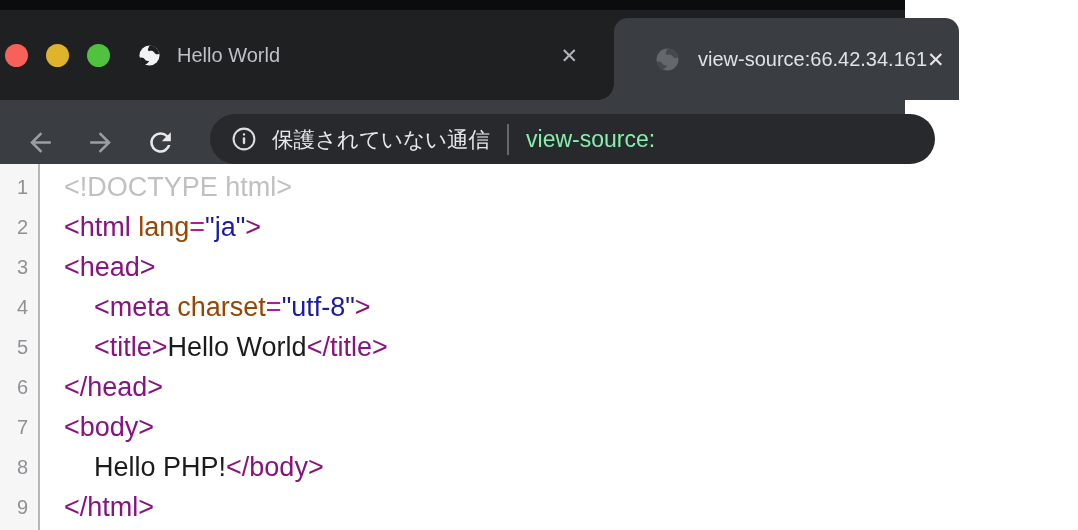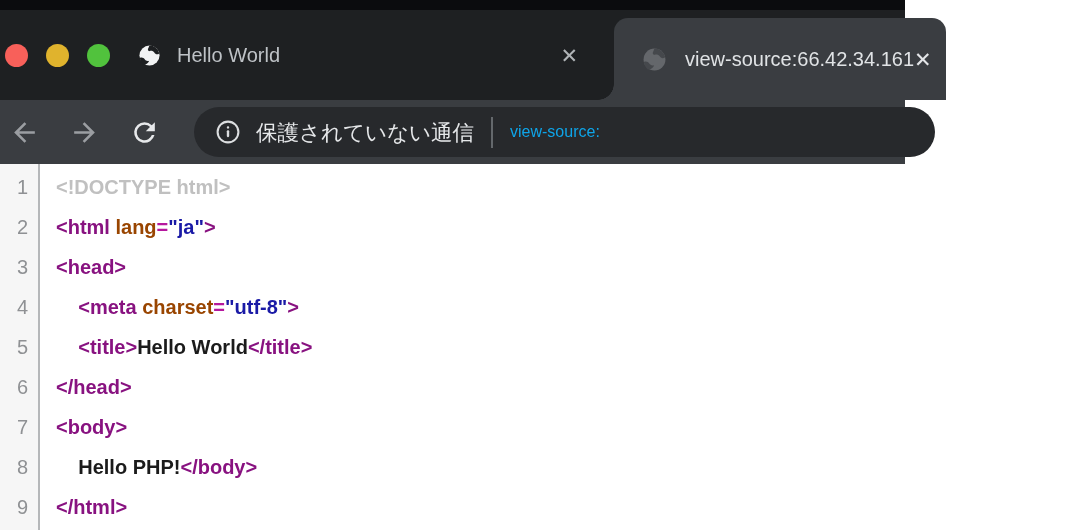--- a/index.html
+++ b/index.html
@@ -53,21 +53,21 @@
   }
   .tab.inactive .tab-close {
     color: #b0b4b7;
     margin-right: 36px;
   }
   .tab.active {
     flex: 1;
     margin-top: 8px;
     background: var(--active-tab, #3a3d41);
     border-radius: 14px 14px 0 0;
-    padding-left: 28px;
+    padding-left: 41px;
     color: #e0e3e5;
   }
   .tab.active::before {
     content: "";
     position: absolute;
     left: -16px;
     bottom: 0;
     width: 16px;
     height: 16px;
     background: radial-gradient(circle at 0 0, transparent 15.5px, var(--active-tab, #3a3d41) 16px);
@@ -90,22 +90,22 @@
     flex: none;
   }
   .favicon { width: 23px; height: 23px; flex: none; }
   .tab.active .favicon { width: 25px; height: 25px; }
 
   
   .toolbar {
     height: 64px;
     background: var(--active-tab, #3a3d41);
     display: flex;
-    align-items: center;
-    padding-left: 2px;
+    align-items: flex-end;
+    padding-left: 18px;
   }
   .nav-btn {
     width: 44px;
     height: 44px;
     border: none;
     background: transparent;
     display: flex;
     align-items: center;
     justify-content: center;
     margin-right: 16px;
@@ -132,21 +132,21 @@
     margin-left: 15px;
     white-space: nowrap;
   }
   .omni-sep {
     width: 2px;
     height: 31px;
     background: #64686c;
     margin: 0 17px;
     flex: none;
   }
-  .url-scheme { font-size: 16px; color: #0ea5e9; white-space: nowrap; }
+  .url-scheme { font-size: 23px; color: #86efac; white-space: nowrap; }
   .url-host { font-size: 21.5px; color: #eceef0; font-weight: 500; letter-spacing: 0.3px; white-space: nowrap; }
 
   
   .content {
     flex: 1;
     background: #ffffff;
     display: flex;
     overflow: hidden;
   }
   .gutter {
@@ -160,25 +160,24 @@
     height: 40px;
     line-height: 40px;
     text-align: right;
     padding-right: 10px;
     font-size: 20px;
     color: #8f9194;
   }
   .code {
     flex: 1;
     padding-top: 3px;
-    padding-left: 16px;
-    font-size: 20px;
+    padding-left: 24px;
+    font-size: 27px;
     white-space: pre;
     overflow: hidden;
-    font-weight: bold;
   }
   .code-line { height: 40px; line-height: 40px; }
   .seg-doctype { color: var(--syntax-doctype, #c0c0c0); }
   .seg-tag     { color: var(--syntax-tag, #881280); }
   .seg-attr    { color: var(--syntax-attr, #994500); }
   .seg-eq      { color: var(--syntax-equals, #b5179e); }
   .seg-val     { color: var(--syntax-value, #1a1aa6); }
   .seg-plain   { color: var(--syntax-text, #1b1b1b); }
 </style>
 </head>

